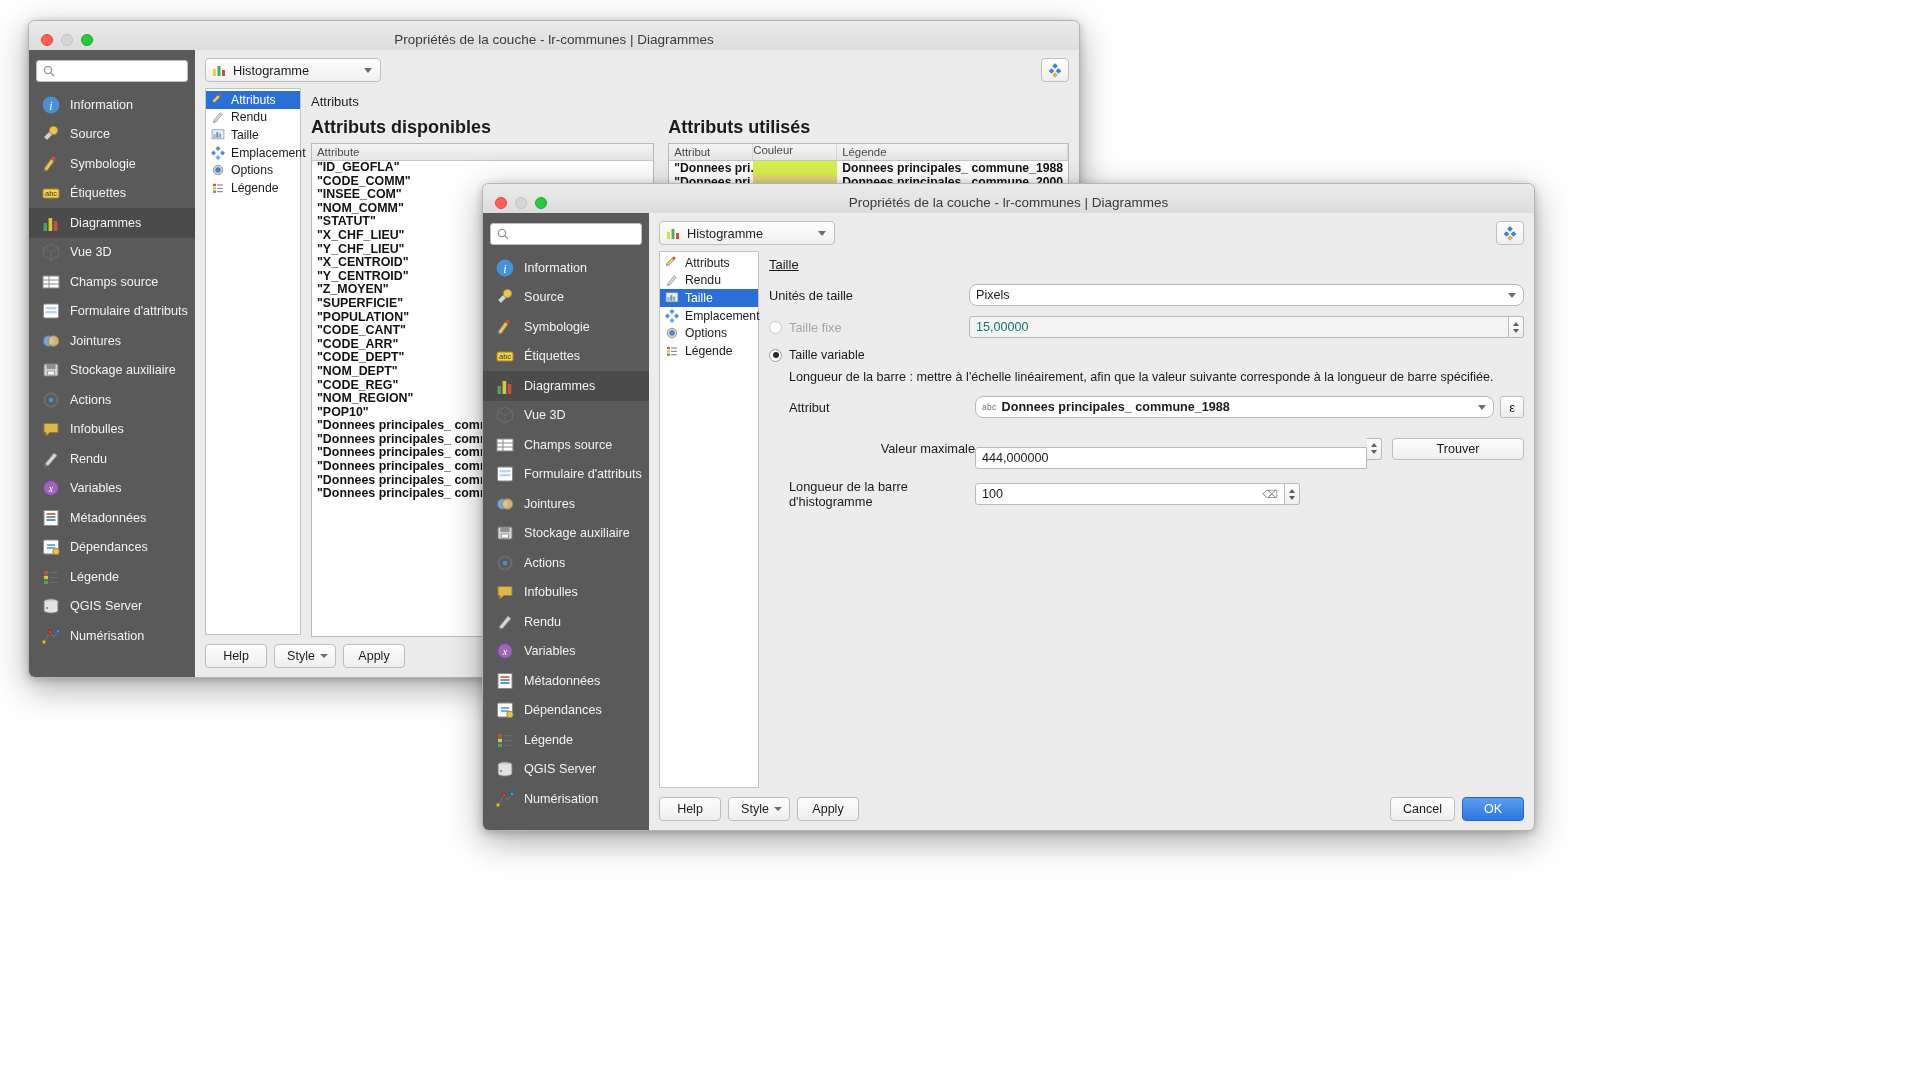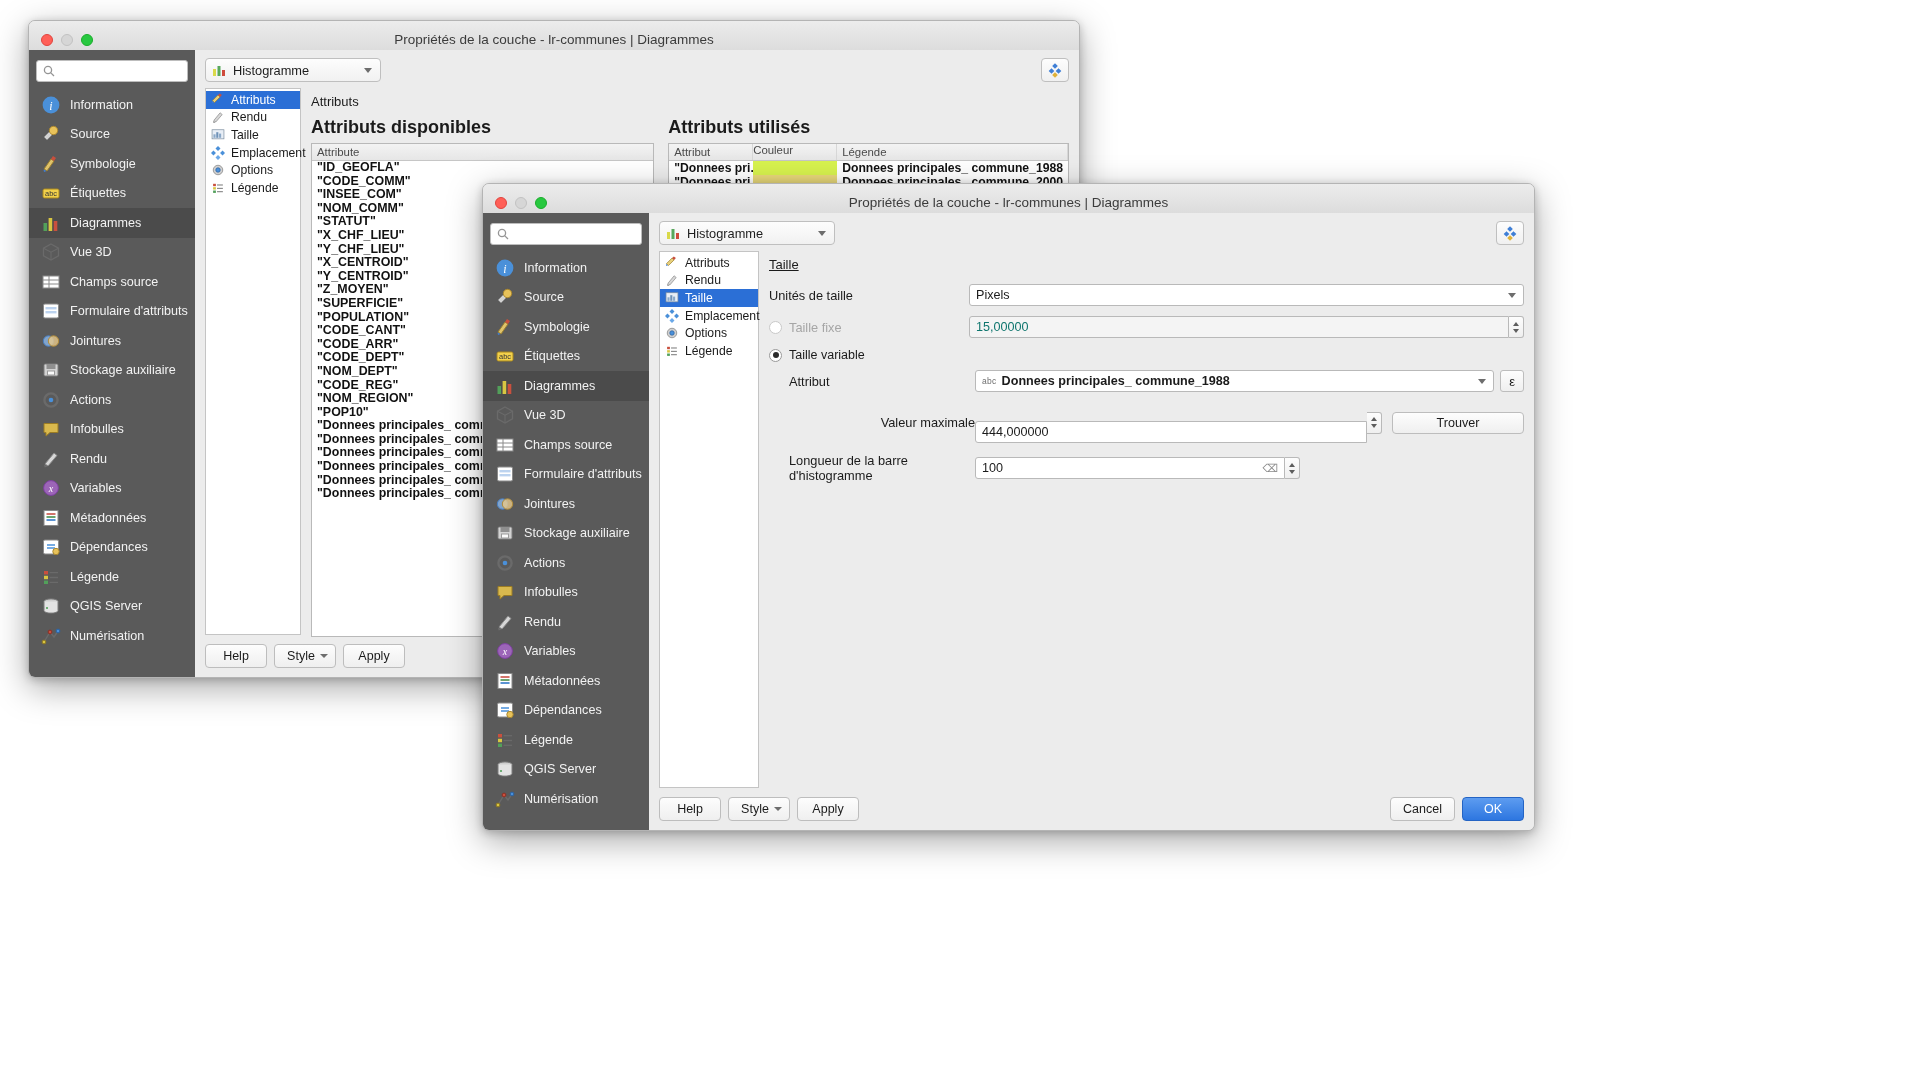--- a/index.html
+++ b/index.html
@@ -175,21 +175,21 @@
     background: linear-gradient(#5d9cf0,#2d76e0);
     border: 1px solid #2464c4; color: #fff;
   }
   .spacer { flex: 1; }
 
   
   .frow { display: flex; align-items: center; margin-bottom: 10px; }
   .flabel { width: 200px; flex: 0 0 200px; font-size: 12.8px; }
   .finput {
     height: 22px; background: #fff;
-    border: 1px solid #b9b9b9; border-radius: 3px;
+    border: 1px solid #b9b9b9; border-radius: 8px;
     display: flex; align-items: center;
     padding: 0 6px; font-size: 12.6px; color: #1b1b1b;
     position: relative;
   }
   .finput.disabled { background: #f4f4f4; color: #0f766e; }
   .finput .dd-caret {
     position: absolute; right: 7px; top: 50%;
     width: 0; height: 0;
     border-left: 4.5px solid transparent; border-right: 4.5px solid transparent;
     border-top: 5px solid #6d6d6d; transform: translateY(-2px);
@@ -939,20 +939,21 @@
                 </div>
             </div>
 
             <div class="frow" style="margin-bottom:8px;">
               <div style="display:flex;align-items:center;">
                 <span class="radio on"></span>
                 <span>Taille variable</span>
               </div>
             </div>
 
+            <div class="note" style="margin-left:20px;">Longueur de la barre : mettre à l'échelle linéairement, afin que la valeur suivante corresponde à la longueur de barre spécifiée.</div>
 
             <div class="frow" style="margin-left:20px;">
               <div class="flabel" style="width:186px;flex:0 0 186px;">Attribut</div>
               <div class="finput" style="width:524px;">
                 <span class="abc-tag">abc</span>
                 <span style="font-weight:bold">Donnees principales_ commune_1988</span>
                 <span class="dd-caret"></span>
               </div>
               <div class="eps-btn">ε</div>
             </div>

